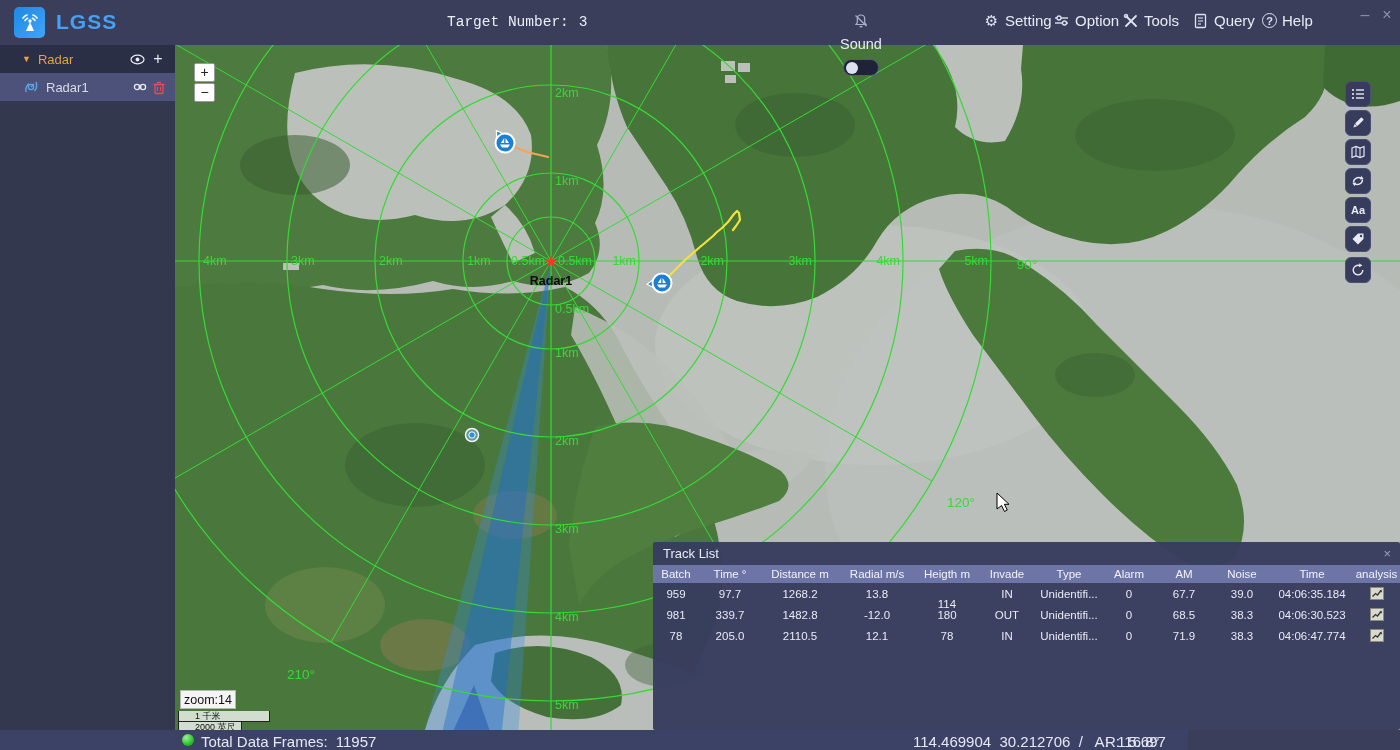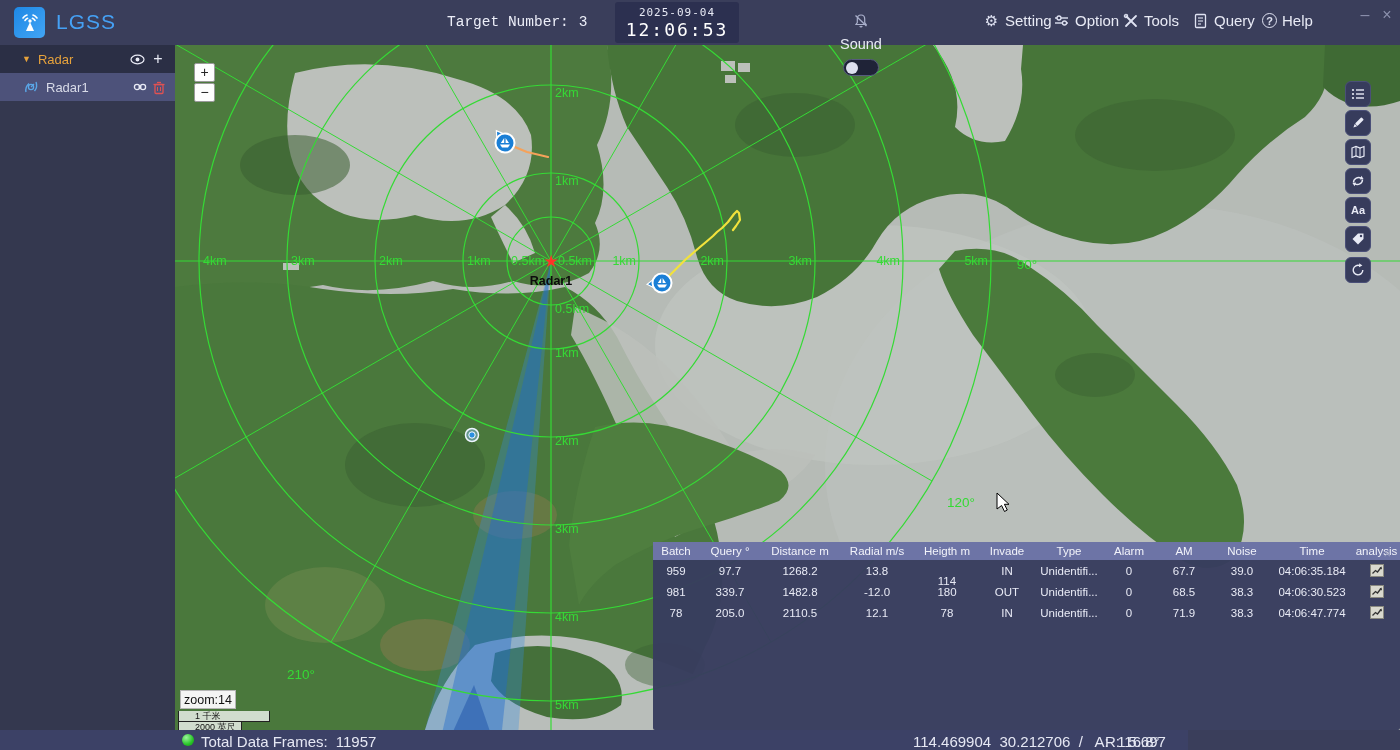--- a/index.html
+++ b/index.html
@@ -4,21 +4,21 @@
 <style>
   * { margin:0; padding:0; box-sizing:border-box; }
   html,body { width:1400px; height:750px; overflow:hidden; background:#3a3e5b;
               font-family:"Liberation Sans", sans-serif; }
   #app { position:relative; width:1400px; height:750px; }
 
   
   #topbar { position:absolute; left:0; top:0; width:1400px; height:45px; background:#3a3e5b; z-index:40; }
   .logo-box { position:absolute; left:14px; top:7px; width:31px; height:31px; border-radius:5px;
               background:linear-gradient(135deg,#1e88e5,#42a5f5); display:flex; align-items:center; justify-content:center; }
-  .logo-text { position:absolute; left:56px; top:10px; font-size:21px; font-weight:normal; color:#45a1f5; letter-spacing:1px; }
+  .logo-text { position:absolute; left:56px; top:10px; font-size:21px; font-weight:bold; color:#45a1f5; letter-spacing:1px; }
   .target-num { position:absolute; left:447px; top:14px; font-size:14.5px; color:#eceef8;font-family:Liberation Mono, monospace; }
   .target-num b { font-weight:normal; margin-left:10px; }
   .dt-box { position:absolute; left:615px; top:2px; width:124px; height:41px; background:#2c3050; border-radius:3px;
             display:flex; flex-direction:column; align-items:center; justify-content:center; }
   .dt-date { font-size:11px; color:#e8eaf5; letter-spacing:1px; font-family:"DejaVu Sans Mono",monospace; }
   .dt-time { font-size:18px; color:#ffffff; letter-spacing:2px; font-family:"DejaVu Sans Mono",monospace; }
   .sound-group { position:absolute; left:840px; top:12px; display:flex; align-items:center; gap:7px; color:#e8eaf5; font-size:14.5px;flex-direction:column; }
   .toggle { width:36px; height:17px; border-radius:9px; background:#1f2337; border:1px solid #565b7d; position:relative; cursor:pointer; }
   .toggle .knob { position:absolute; left:2px; top:1.5px; width:12px; height:12px; border-radius:50%; background:#dde0ee; }
   .menu-item { position:absolute; top:12px; display:flex; align-items:center; gap:5px; color:#e8eaf5; font-size:15px; cursor:pointer; }
@@ -92,24 +92,20 @@
         <circle cx="12" cy="10" r="1.7" fill="#fff"></circle>
         <path d="M12,11 L8,20 L16,20 Z" fill="#fff"></path>
       </svg>
     </div>
     <div class="logo-text">LGSS</div>
 
     <div class="target-num">
       <span>Target Number:</span><b>3</b>
     </div>
 
-    <div class="dt-box">
-      <div class="dt-date">2025-09-04</div>
-      <div class="dt-time">12:06:53</div>
-    </div>
 
     <div class="sound-group">
       <span class="mi-icon">
         <svg width="16" height="16" viewBox="0 0 16 16">
           <path d="M8,2 C5.6,2 4.3,3.8 4.3,6 L4.3,9.5 L3,11.5 L13,11.5 L11.7,9.5 L11.7,6 C11.7,3.8 10.4,2 8,2 Z" fill="none" stroke="#aab0cc" stroke-width="1.2"></path>
           <path d="M6.8,13 a1.3,1.3 0 0 0 2.4,0" stroke="#aab0cc" stroke-width="1.2" fill="none"></path>
           <line x1="2.5" y1="2.5" x2="13.5" y2="13" stroke="#aab0cc" stroke-width="1.3"></line>
         </svg>
       </span>
       <span>Sound</span>
@@ -371,24 +367,25 @@
     </svg>
   </div>
   <div class="rtool" style="top:257px;">
     <svg width="16" height="16" viewBox="0 0 16 16">
       <path d="M12.8,8 A4.8,4.8 0 1 1 9.8,3.6" fill="none" stroke="#e8eaf5" stroke-width="1.4"></path>
       <polygon points="9.2,1.2 12.4,3.4 9,5.2" fill="#e8eaf5"></polygon>
     </svg>
   </div>
 
   <div id="trackpanel">
+    <div class="tp-title">Track List</div>
     <span class="tp-close">×</span>
     <div class="tp-head" id="tp-head">
         <div class="tl-cell" style="width: 46px;">Batch</div>
-        <div class="tl-cell" style="width: 62px;">Query °</div>
+        <div class="tl-cell" style="width: 62px;">Time °</div>
         <div class="tl-cell" style="width: 78px;">Distance m</div>
         <div class="tl-cell" style="width: 76px;">Radial m/s</div>
         <div class="tl-cell" style="width: 64px;">Heigth m</div>
         <div class="tl-cell" style="width: 56px;">Invade</div>
         <div class="tl-cell" style="width: 68px;">Type</div>
         <div class="tl-cell" style="width: 52px;">Alarm</div>
         <div class="tl-cell" style="width: 58px;">AM</div>
         <div class="tl-cell" style="width: 58px;">Noise</div>
         <div class="tl-cell" style="width: 82px;">Time</div>
         <div class="tl-cell" style="width: 47px;">analysis</div>

